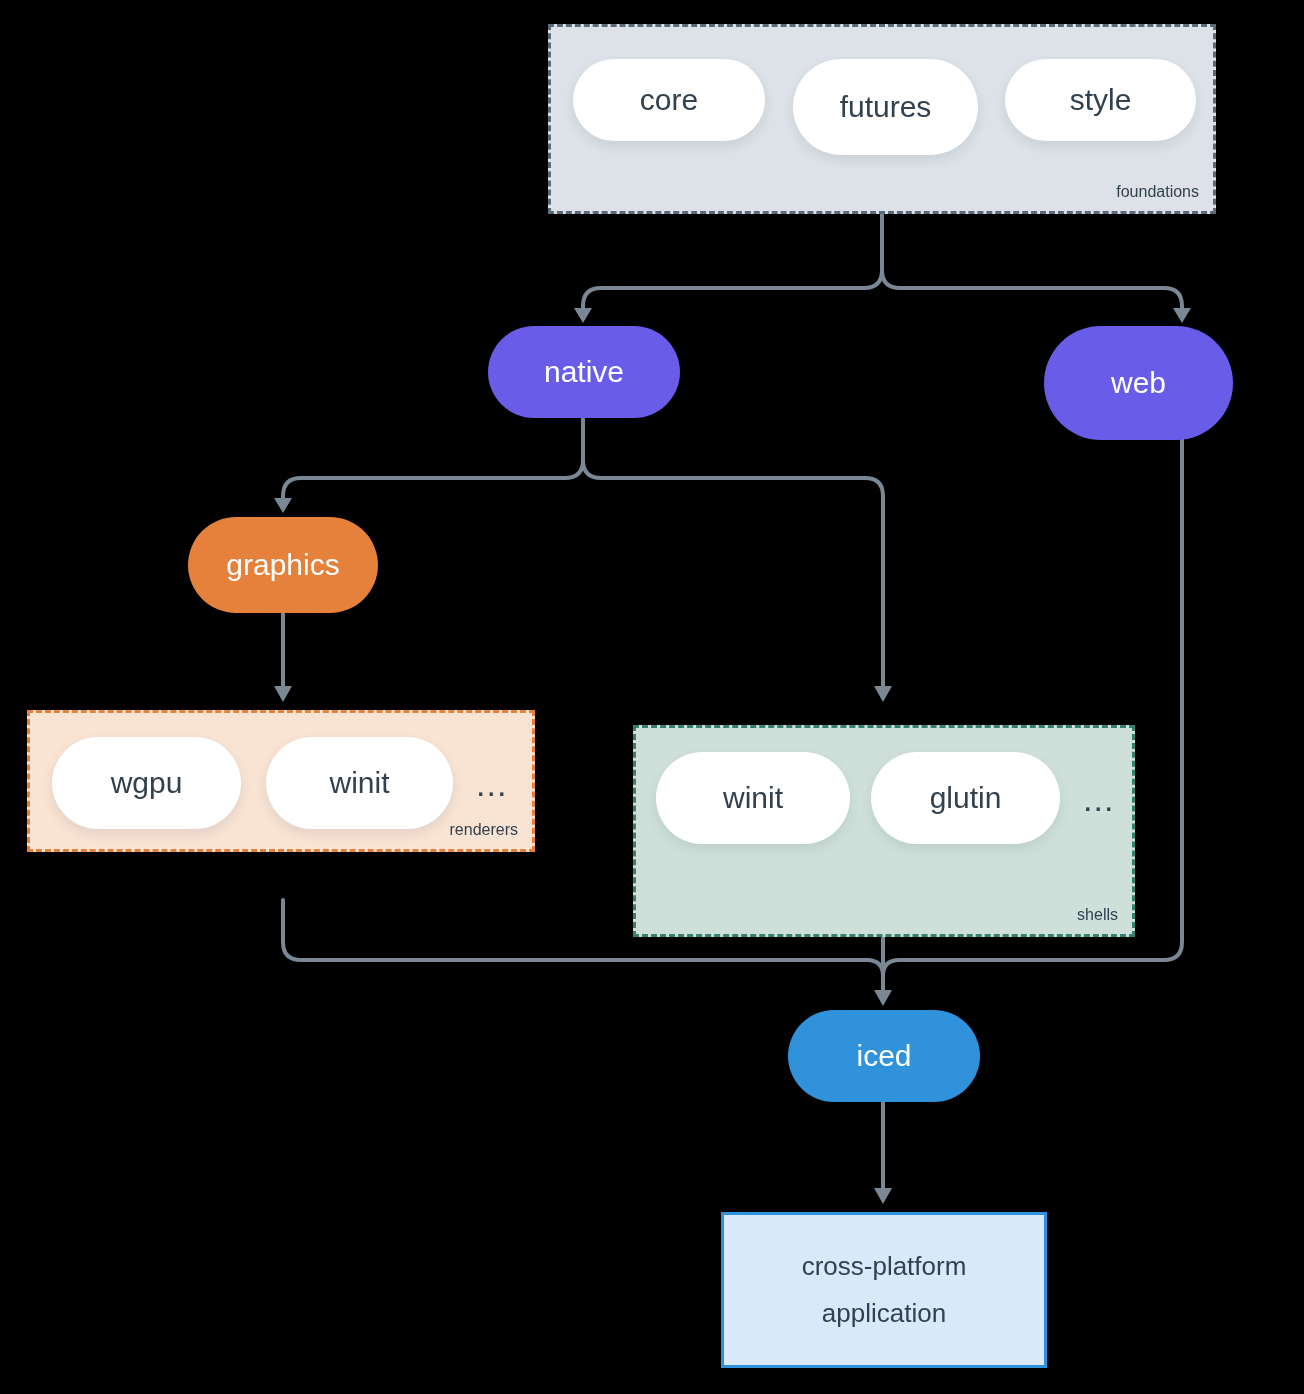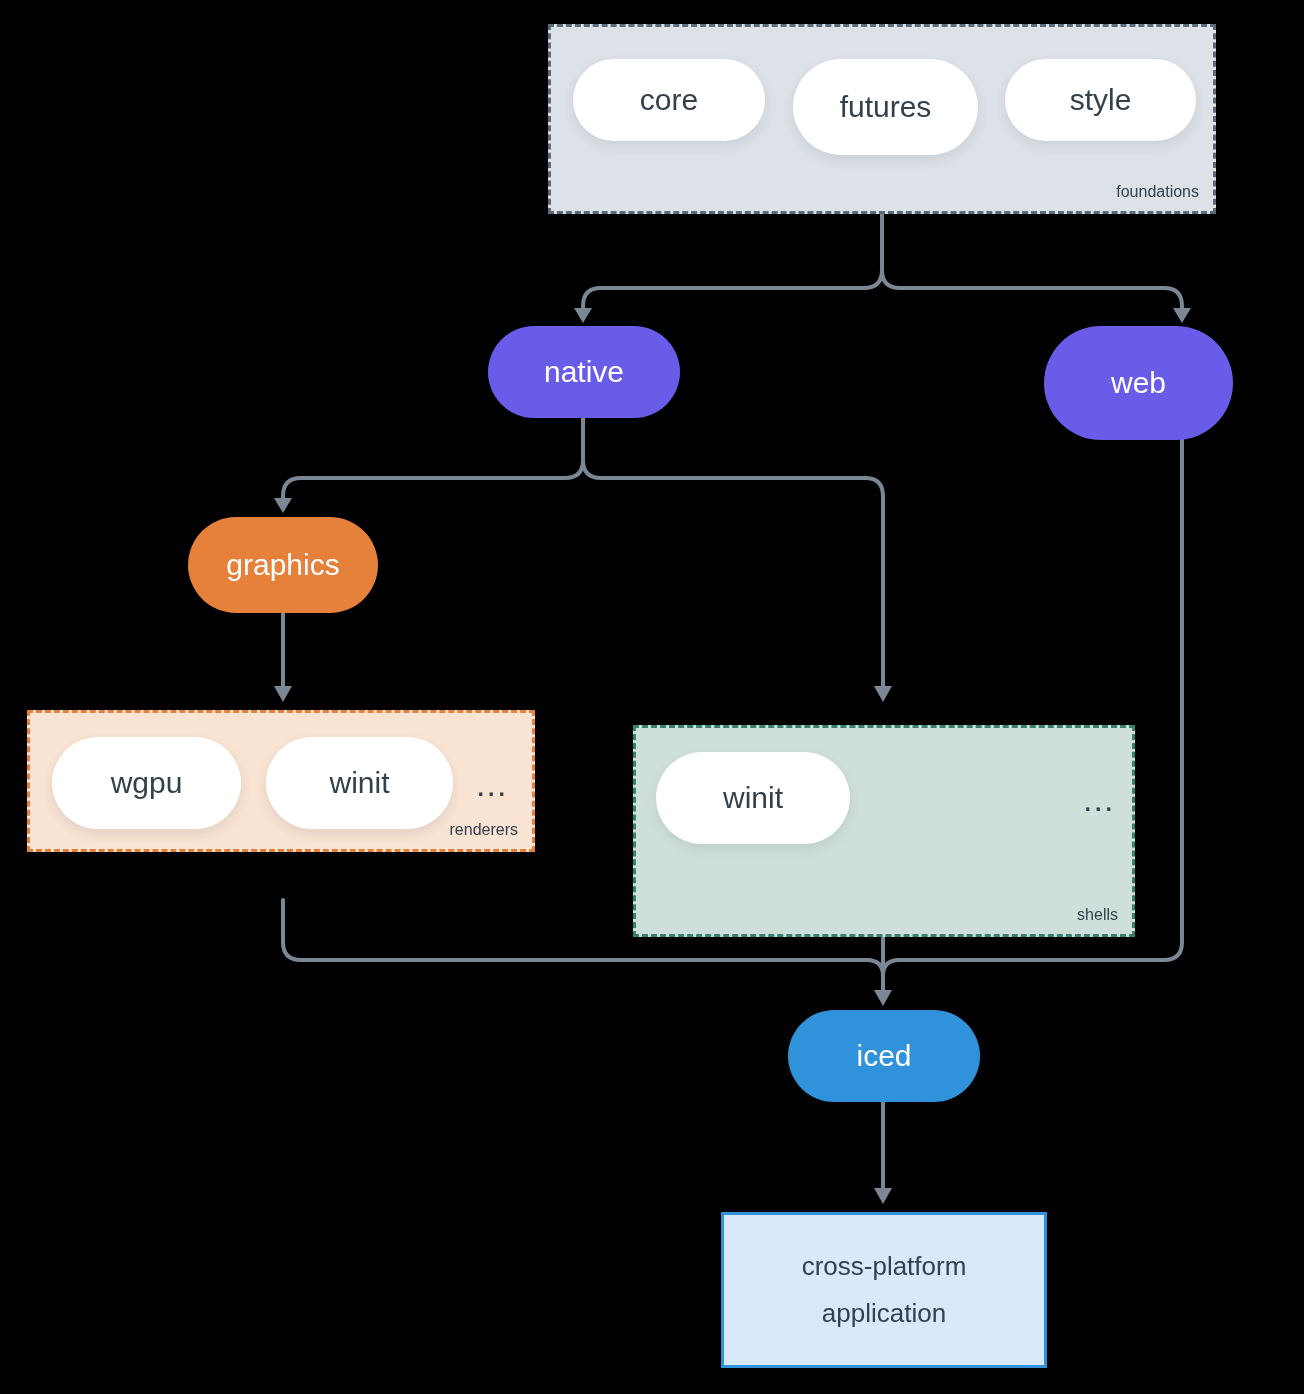--- a/index.html
+++ b/index.html
@@ -117,20 +117,21 @@
 
   <div class="groupbox renderers">
     <div class="pill white" style="left:22px;top:24px;width:189px;height:92px;">wgpu</div>
     <div class="pill white" style="left:236px;top:24px;width:187px;height:92px;">winit</div>
     <span class="more" style="left:446px;top:52px;">...</span>
     <div class="group-label">renderers</div>
   </div>
 
   <div class="groupbox shells">
     <div class="pill white" style="left:20px;top:24px;width:194px;height:92px;">winit</div>
+    <div class="pill white" style="left:235px;top:24px;width:189px;height:92px;">glutin</div>
     <span class="more" style="left:447px;top:52px;">...</span>
     <div class="group-label">shells</div>
   </div>
 
   <div class="pill colored iced">iced</div>
 
   <div class="appbox">
     <span>cross-platform</span>
     <span>application</span>
   </div>

